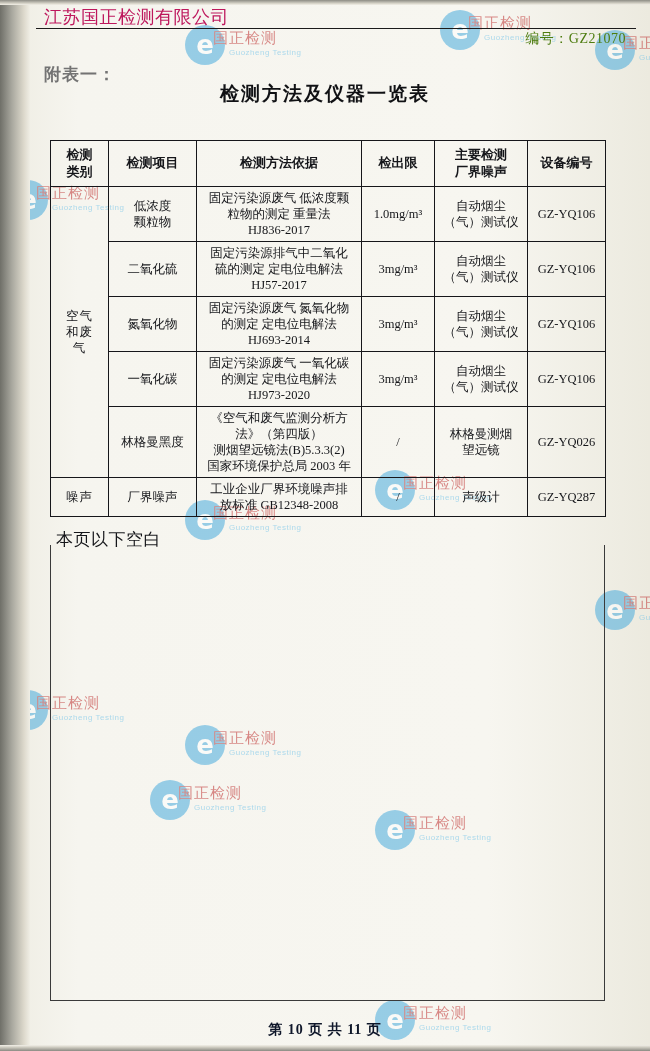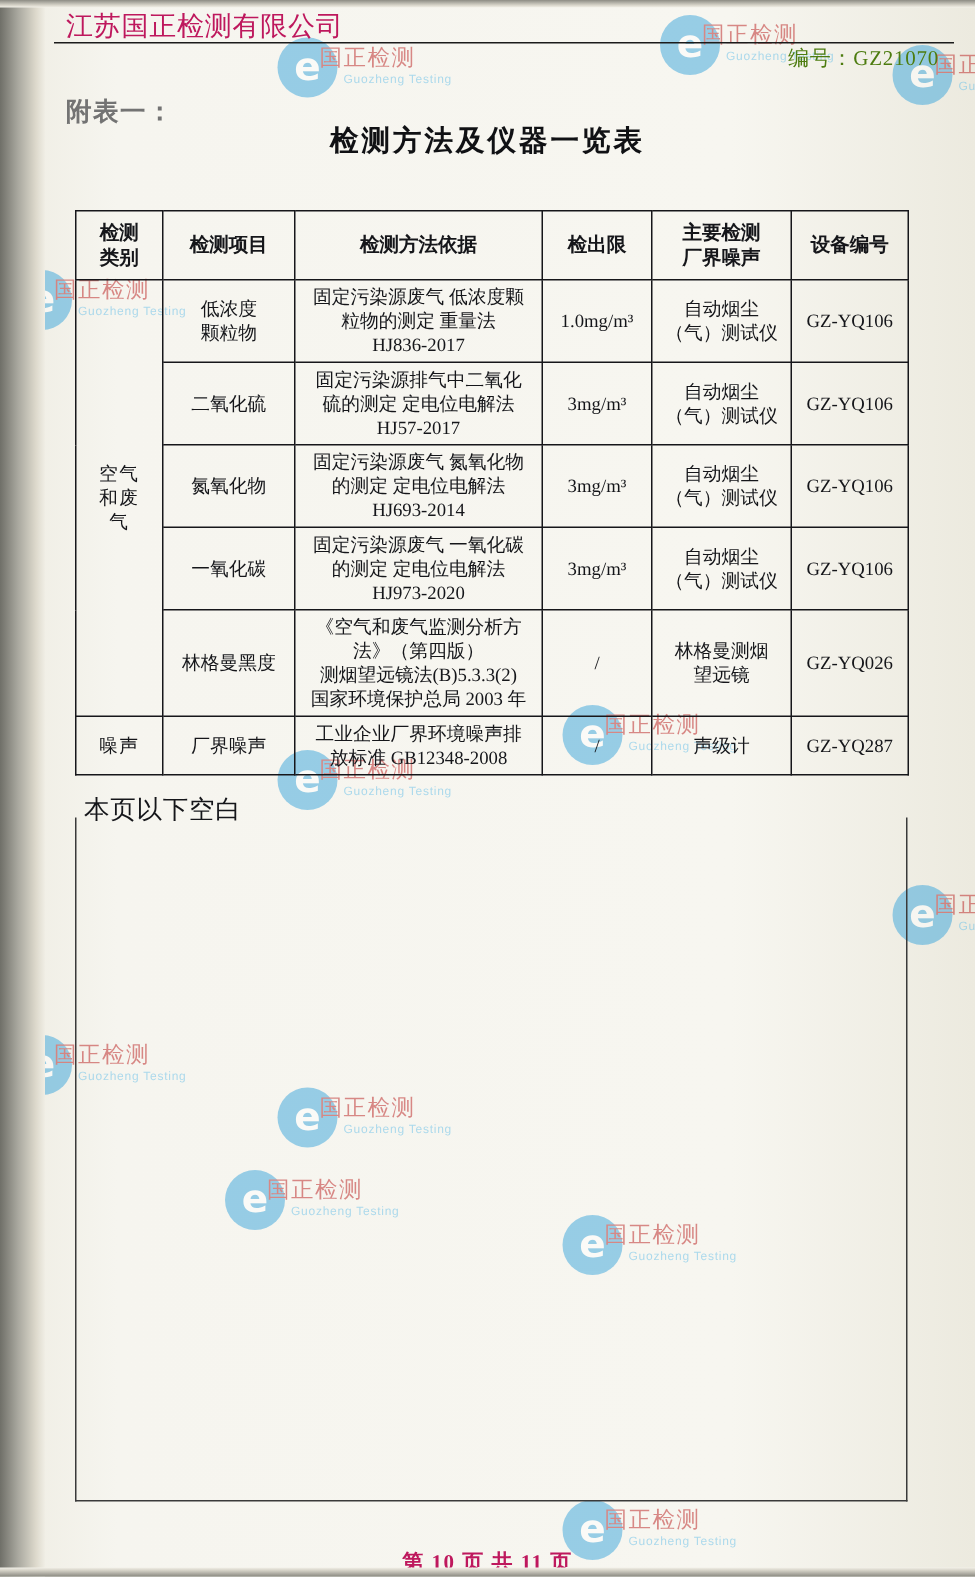--- a/index.html
+++ b/index.html
@@ -195,25 +195,25 @@
     top: 545px;
     width: 553px;
     height: 455px;
     border: 1px solid #3a3a3a;
     border-top: none;
   }
 
   #footer {
     position: absolute;
     left: 0; right: 0;
-    bottom: 0;
+    bottom: 12px;
     text-align: center;
     font-size: 14px;
     font-weight: bold;
-    color: #be185d;
+    color: #0f172a;
     letter-spacing: 1px;
   }
 </style>
 </head>
 <body>
 
 <div id="page">
   <div id="paper-bg"></div>
 
   <div class="wm" style="left:185px; top:25px;">

